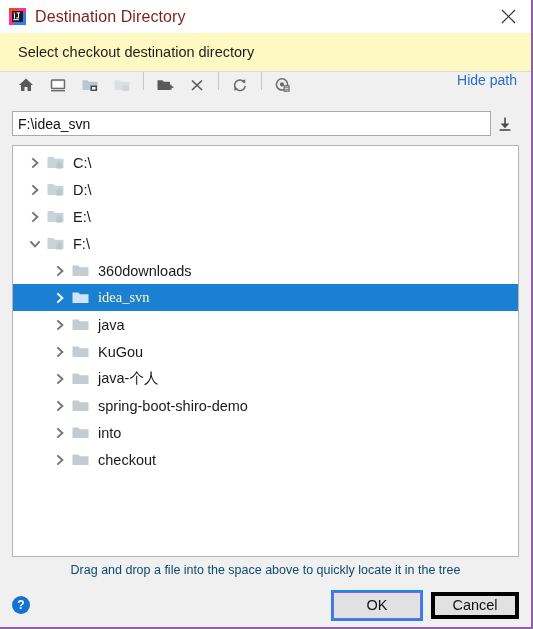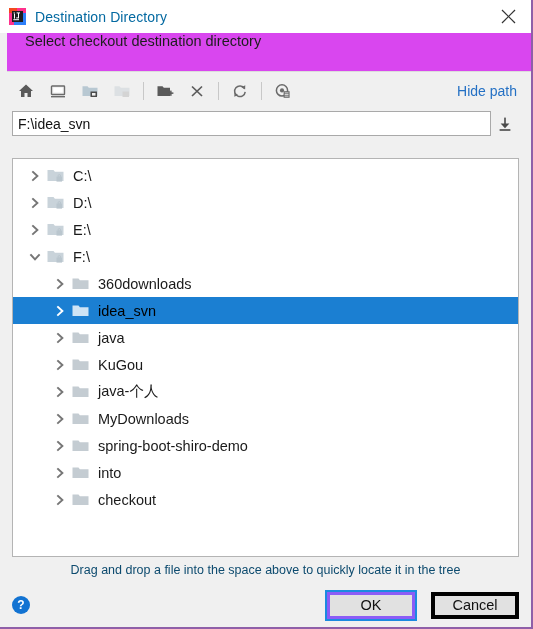--- a/index.html
+++ b/index.html
@@ -38,44 +38,43 @@
   }
   .title-icon {
     width: 17px;
     height: 17px;
     margin-left: 9px;
     margin-right: 9px;
     position: relative;
     flex: 0 0 auto;
   }
   .title-text {
-    font-size: 14px;
-    color: #0369a1;
+    font-size: 16px;
+    color: #7f1d1d;
     letter-spacing: 0.1px;
   }
   .close-btn {
     position: absolute;
     right: 0; top: 0;
     width: 46px;
     height: 33px;
     display: flex;
     align-items: center;
     justify-content: center;
   }
   .close-btn svg { display:block; }
 
   
   .header {
     flex: 0 0 auto;
     height: 38px;
-    background: #d946ef;
-    display: flex;
-    align-items: flex-start;
+    background: #fef9c3;
+    display: flex;
+    align-items: center;
     border-bottom: 1px solid #dcdcdc;
-    margin-left: 7px;
   }
   .header-title {
     font-size: 14.5px;
     color: #1d1d1d;
     padding-left: 18px;
   }
 
   
   .body {
     flex: 1 1 auto;
@@ -83,21 +82,21 @@
     display: flex;
     flex-direction: column;
     padding: 0 12px;
     box-sizing: border-box;
   }
 
   
   .toolbar {
     height: 37px;
     display: flex;
-    align-items: center;
+    align-items: flex-start;
     position: relative;
     flex: 0 0 auto;
   }
   .tb-btn {
     width: 27px;
     height: 26px;
     display: flex;
     align-items: center;
     justify-content: center;
     margin-right: 5px;
@@ -115,21 +114,21 @@
     font-size: 14px;
     color: #2470c4;
   }
 
   
   .pathrow {
     height: 29px;
     display: flex;
     align-items: center;
     flex: 0 0 auto;
-    margin-bottom: 20px;
+    margin-bottom: 7px;
   }
   .path-input {
     flex: 1 1 auto;
     height: 25px;
     box-sizing: border-box;
     border: 1px solid #a9a9a9;
     background: #ffffff;
     font-family: "Liberation Sans", sans-serif;
     font-size: 14px;
     color: #111;
@@ -159,21 +158,22 @@
   .row {
     height: 27px;
     display: flex;
     align-items: center;
     font-size: 14.5px;
     color: #1a1a1a;
     white-space: nowrap;
   }
   .row.selected {
     background: #1b7fd2;
-    color: #000000;
+    color: #fef9c3;
+    font-family: Liberation Serif, serif;
   }
   .twisty {
     width: 24px;
     flex: 0 0 auto;
     display: flex;
     align-items: center;
     justify-content: center;
   }
   .ficon {
     width: 22px;
@@ -226,22 +226,22 @@
     background: #e1e1e1;
     border: 4px solid #000000;
     height: 27px;
     min-width: 88px;
     padding: 0 12px;
     cursor: default;
   }
   .btn.primary {
     outline: 2px solid #1b8ae0;
     outline-offset: 0px;
-    margin-right: 16px;
-    border: 3px solid #8b5cf6;
+    margin-right: 10px;
+    border: 1px solid #8b5cf6;
   }
 </style>
 </head>
 <body>
 
 <div class="window">
 
   <div class="titlebar">
     <div class="title-icon">
       <svg width="17" height="17" viewBox="0 0 17 17">
@@ -500,34 +500,20 @@
             <div class="twisty">
               <svg width="12" height="12" viewBox="0 0 12 12">
                 <path d="M4 2 L8.4 6 L4 10" fill="none" stroke="#767676" stroke-width="1.9" stroke-linecap="square"></path>
               </svg>
             </div>
             <div class="ficon">
               <svg width="19" height="16" viewBox="0 0 19 16">
                 <path d="M0.5 2.6 h6 l1.4 1.7 h8.6 v8.6 h-16 Z" fill="#c4ccd2"></path>
               </svg>
             </div>
-            <div class="label">MyDownloads</div>
-          </div>
-          <div class="row">
-            <div style="width: 35px; flex: 0 0 auto;"></div>
-            <div class="twisty">
-              <svg width="12" height="12" viewBox="0 0 12 12">
-                <path d="M4 2 L8.4 6 L4 10" fill="none" stroke="#767676" stroke-width="1.9" stroke-linecap="square"></path>
-              </svg>
-            </div>
-            <div class="ficon">
-              <svg width="19" height="16" viewBox="0 0 19 16">
-                <path d="M0.5 2.6 h6 l1.4 1.7 h8.6 v8.6 h-16 Z" fill="#c4ccd2"></path>
-              </svg>
-            </div>
             <div class="label">spring-boot-shiro-demo</div>
           </div>
           <div class="row">
             <div style="width: 35px; flex: 0 0 auto;"></div>
             <div class="twisty">
               <svg width="12" height="12" viewBox="0 0 12 12">
                 <path d="M4 2 L8.4 6 L4 10" fill="none" stroke="#767676" stroke-width="1.9" stroke-linecap="square"></path>
               </svg>
             </div>
             <div class="ficon">

